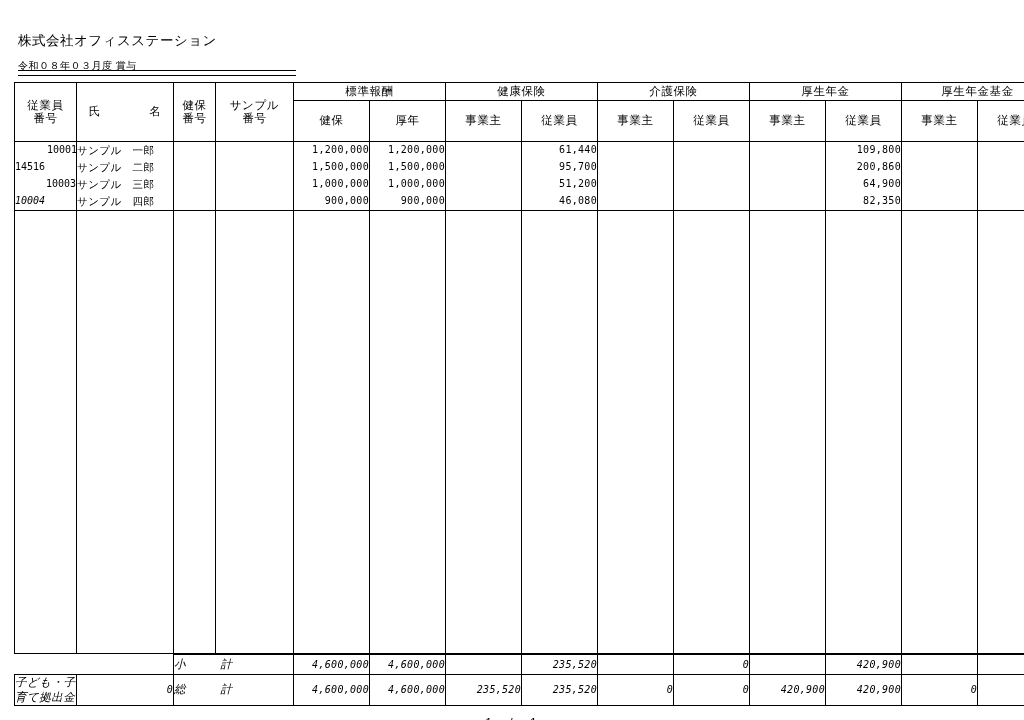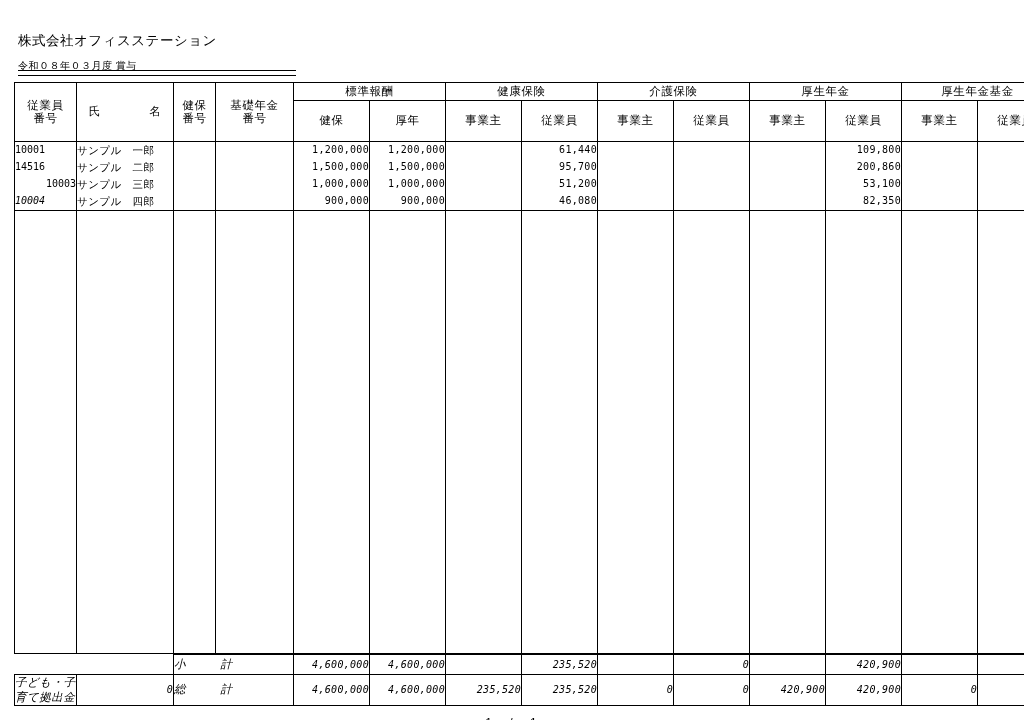--- a/index.html
+++ b/index.html
@@ -187,21 +187,21 @@
           <th rowspan="2">
             <div>従業員</div>
             <div>番号</div>
           </th>
           <th rowspan="2" class="tall">氏　　　　名</th>
           <th rowspan="2">
             <div>健保</div>
             <div>番号</div>
           </th>
           <th rowspan="2">
-            <div>基礎年金</div>
+            <div>サンプル</div>
             <div>番号</div>
           </th>
           <th colspan="2">標準報酬</th>
           <th colspan="2">健康保険</th>
           <th colspan="2">介護保険</th>
           <th colspan="2">厚生年金</th>
           <th colspan="2">厚生年金基金</th>
 
         </tr>
         <tr>
@@ -214,21 +214,21 @@
           <th>事業主</th>
           <th>従業員</th>
           <th>事業主</th>
           <th>従業員</th>
 
           <th>従業員</th>
         </tr>
       </thead>
       <tbody id="rows-body">
           <tr>
-            <td class="empno" style="border-top: none; border-bottom: none;">10001</td>
+            <td class="empno" style="border-top: none; border-bottom: none; padding-left: 32px;">10001</td>
             <td class="name" style="border-top: none; border-bottom: none;">サンプル　一郎</td>
             <td class="cen" style="border-top: none; border-bottom: none;"></td>
             <td class="cen" style="border-top: none; border-bottom: none;"></td>
             <td class="num" style="border-top: none; border-bottom: none;">1,200,000</td>
             <td class="num" style="border-top: none; border-bottom: none;">1,200,000</td>
             <td class="num" style="border-top: none; border-bottom: none;"></td>
             <td class="num" style="border-top: none; border-bottom: none;">61,440</td>
             <td class="num" style="border-top: none; border-bottom: none;"></td>
             <td class="num" style="border-top: none; border-bottom: none;"></td>
             <td class="num" style="border-top: none; border-bottom: none;"></td>
@@ -257,21 +257,21 @@
             <td class="name" style="border-top: none; border-bottom: none;">サンプル　三郎</td>
             <td class="cen" style="border-top: none; border-bottom: none;"></td>
             <td class="cen" style="border-top: none; border-bottom: none;"></td>
             <td class="num" style="border-top: none; border-bottom: none;">1,000,000</td>
             <td class="num" style="border-top: none; border-bottom: none;">1,000,000</td>
             <td class="num" style="border-top: none; border-bottom: none;"></td>
             <td class="num" style="border-top: none; border-bottom: none;">51,200</td>
             <td class="num" style="border-top: none; border-bottom: none;"></td>
             <td class="num" style="border-top: none; border-bottom: none;"></td>
             <td class="num" style="border-top: none; border-bottom: none;"></td>
-            <td class="num" style="border-top: none; border-bottom: none;">53,100</td>
+            <td class="num" style="border-top: none; border-bottom: none;">64,900</td>
             <td class="num" style="border-top: none; border-bottom: none;"></td>
             <td class="num" style="border-top: none; border-bottom: none;"></td>
           </tr>
           <tr>
             <td class="empno" style="border-top: none; border-bottom: none; font-style: italic;">10004</td>
             <td class="name" style="border-top: none; border-bottom: none;">サンプル　四郎</td>
             <td class="cen" style="border-top: none; border-bottom: none;"></td>
             <td class="cen" style="border-top: none; border-bottom: none;"></td>
             <td class="num" style="border-top: none; border-bottom: none;">900,000</td>
             <td class="num" style="border-top: none; border-bottom: none;">900,000</td>

